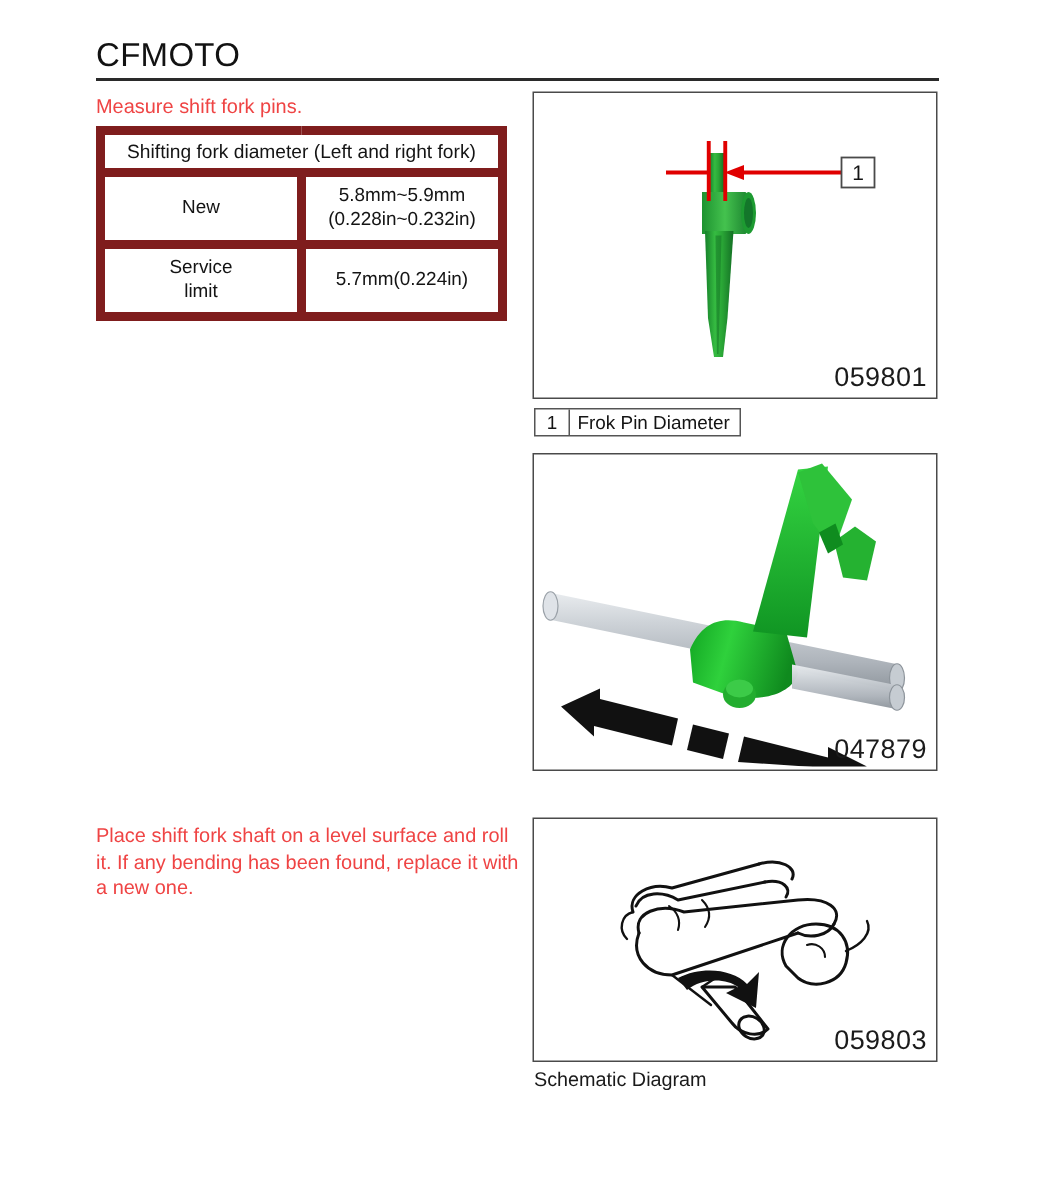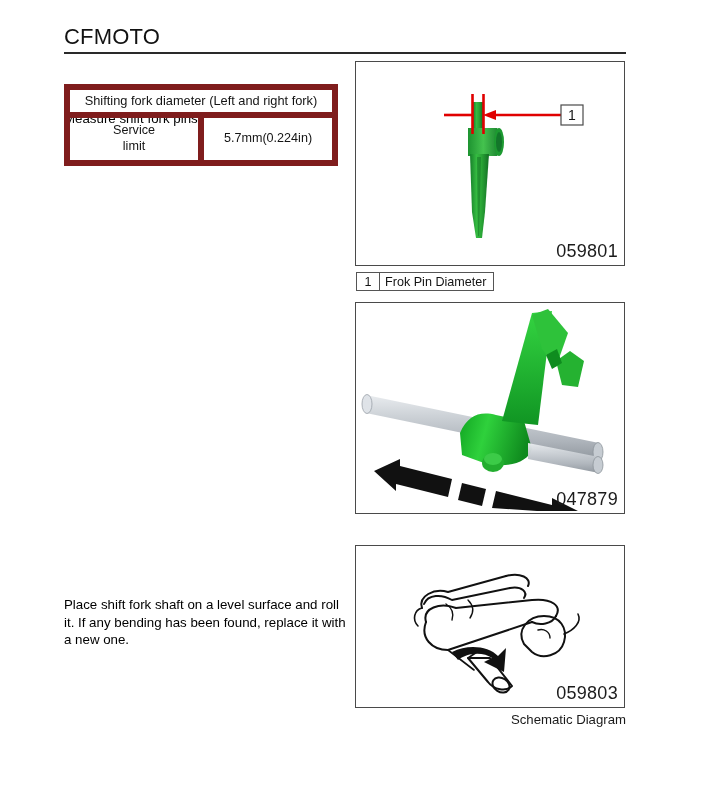--- a/index.html
+++ b/index.html
@@ -45,22 +45,21 @@
 
   
   .col-left {
     position: absolute;
     left: 64px;
     width: 286px;
   }
   .body-text {
     font-size: 13.3px;
     line-height: 17.5px;
-    color: #000000;
-    margin-top: 48px;
+    color: #ef4444;
   }
 
   
   .spec-table {
     position: absolute;
     left: 64px;
     top: 84px;
     width: 274px;
     border-collapse: collapse;
     table-layout: fixed;
@@ -146,41 +145,48 @@
     display: inline-block;
     vertical-align: -3px;
     margin-right: 1px;
   }
 
   .fig-caption {
     position: absolute;
     left: 356px;
     top: 712px;
     width: 270px;
-    text-align: right;
+    text-align: left;
     font-size: 13.2px;
     color: #1a1a1a;
   }
 </style>
 </head>
 <body>
 
 <div class="page">
 
   <div class="header">
     <div class="brand">CFMOTO</div>
     <div class="header-rule"></div>
   </div>
 
   <div class="col-left body-text" style="top:62px;">Measure shift fork pins.</div>
 
   <table class="spec-table">
     <tbody>
         <tr>
       <td class="th-full" colspan="2">Shifting fork diameter (Left and right fork)</td>
+    </tr>
+    <tr>
+      <td class="c-label">New</td>
+      <td class="c-value">
+        <div>5.8mm~5.9mm</div>
+        <div>(0.228in~0.232in)</div>
+      </td>
     </tr>
     <tr>
       <td class="c-label">
         <div>Service</div>
         <div>limit</div>
       </td>
       <td class="c-value">5.7mm(0.224in)</td>
     </tr>
   </tbody>
     </table>

